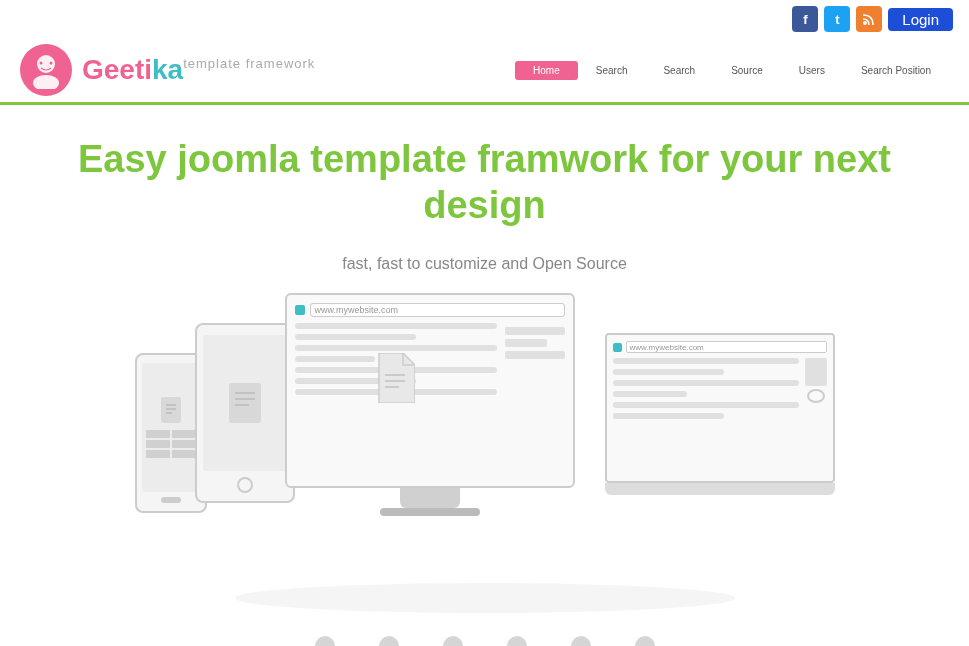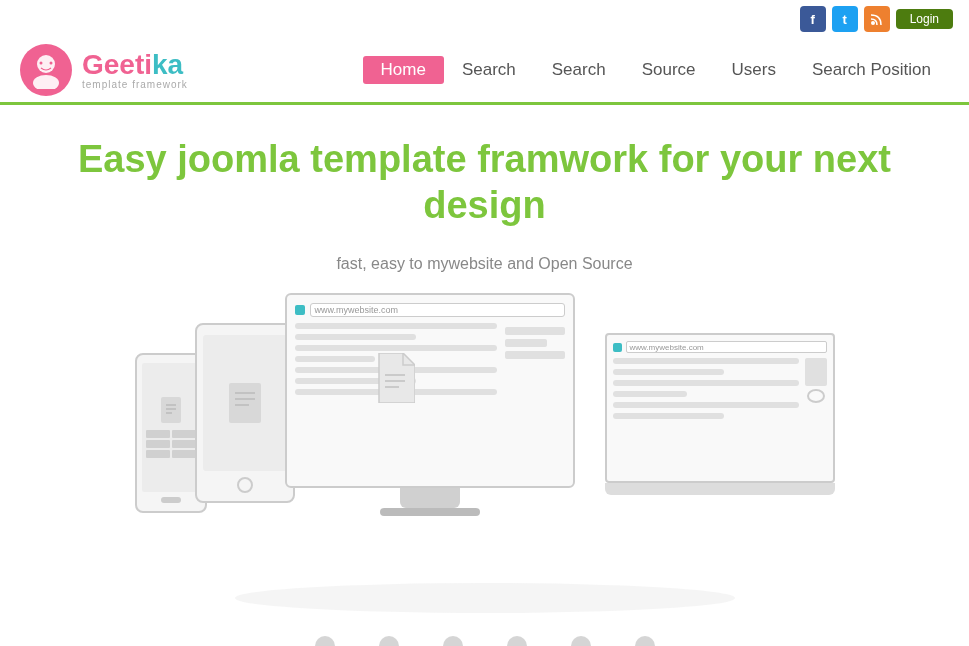--- a/index.html
+++ b/index.html
@@ -17,26 +17,26 @@
     .social-icon {
       width: 26px; height: 26px;
       border-radius: 4px;
       display: inline-flex; align-items: center; justify-content: center;
       color: #fff; font-size: 13px; font-weight: bold; cursor: pointer;
     }
     .fb { background: #3b5998; }
     .tw { background: #1da1f2; }
     .rss { background: #ee802f; }
     .login-btn {
-      background: #4d7c0f;
+      background: #1d4ed8;
       color: #fff;
       border: none;
       border-radius: 4px;
       padding: 3px 14px;
-      font-size: 12px;
+      font-size: 15px;
       cursor: pointer;
     }
 
     
     .header {
       display: flex;
       align-items: center;
       justify-content: space-between;
       padding: 6px 20px 6px 20px;
       border-bottom: 3px solid #7dc63d;
@@ -47,42 +47,42 @@
       gap: 10px;
     }
     .logo-circle {
       width: 52px; height: 52px;
       border-radius: 50%;
       background: #f06292;
       display: flex; align-items: center; justify-content: center;
       overflow: hidden;
     }
     .logo-circle svg { width: 38px; height: 38px; }
-    .logo-text { display: flex; flex-direction: column; }
+    .logo-text { display: flex; flex-direction: row; }
     .logo-name {
       font-size: 28px;
       font-weight: bold;
       color: #f06292;
       line-height: 1;
     }
     .logo-name span { color: #3dbdc4; }
     .logo-sub {
-      font-size: 10px;
+      font-size: 13px;
       color: #aaa;
       letter-spacing: 1px;
     }
 
     
     nav {
       display: flex;
       align-items: center;
     }
     .nav-item {
       padding: 4px 18px;
-      font-size: 17px;
+      font-size: 10px;
       cursor: pointer;
       color: #555;
       white-space: nowrap;
     }
     .nav-item.active {
       background: #f06292;
       color: #fff;
       border-radius: 3px;
     }
 
@@ -347,21 +347,21 @@
     <div class="nav-item">Search</div>
     <div class="nav-item">Search</div>
     <div class="nav-item">Source</div>
     <div class="nav-item">Users</div>
     <div class="nav-item">Search Position</div>
   </nav>
 </div>
 
 <div class="hero">
   <div class="hero-title">Easy joomla template framwork for your next design</div>
-  <div class="hero-subtitle">fast, easy to mywebsite and Open Source</div>
+  <div class="hero-subtitle">fast, fast to customize and Open Source</div>
 </div>
 
 <div class="devices-area">
 
   <div class="phone">
     <div class="phone-screen">
 
       <svg width="20" height="26" viewBox="0 0 20 26" fill="none">
           <rect width="20" height="26" rx="2" fill="#d8d8d8"></rect>
           <path d="M5 8h10M5 12h10M5 16h6" stroke="#bbb" stroke-width="1.5"></path>

